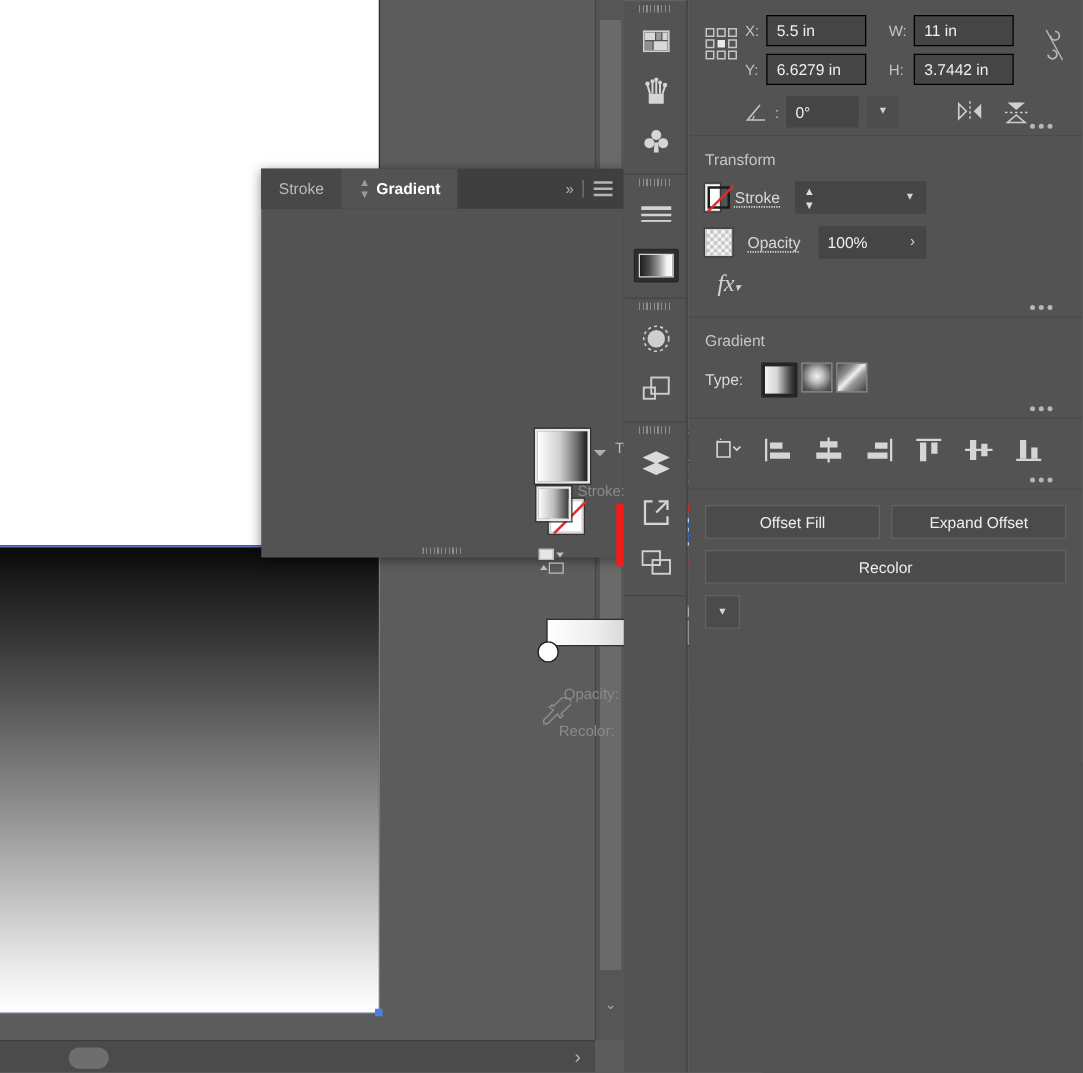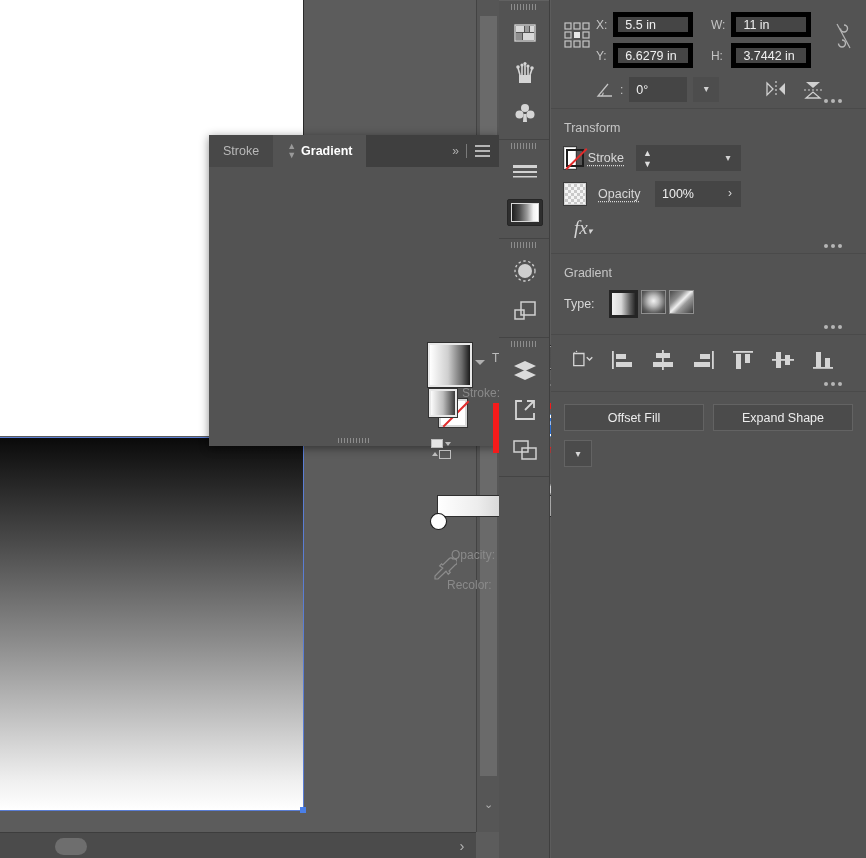--- a/index.html
+++ b/index.html
@@ -284,21 +284,21 @@
     position: absolute; right: 24px; bottom: 5px;
     display: flex; gap: 3px;
   }
   .ellipsis i { width: 4px; height: 4px; border-radius: 50%; background: #b6b6b6; display: block; }
 
   .tf-grid { display: flex; align-items: flex-start; gap: 6px; }
   #refpoint { width: 26px; height: 26px; margin-top: 10px; position: relative; }
   .tf-fields { display: grid; grid-template-columns: auto 1fr auto 1fr; gap: 6px 6px; align-items: center; flex: 1; }
   .tf-lab { font-size: 12px; color: #c3c3c3; }
   .tf-in {
-    background: #454545; border: 5px solid #000000; color: #f0f0f0;
+    background: #454545; border: 1px solid #000000; color: #f0f0f0;
     font-size: 12.5px; height: 25px; padding: 0 7px; width: 80px;
     font-family: "Liberation Sans", sans-serif;
   }
   #link-icon { width: 20px; height: 28px; margin: 10px 0 0 4px; opacity: .85; }
   .angle-row { display: flex; align-items: center; gap: 6px; margin: 9px 0 0 32px; }
   #tf-angle {
     background: #454545; border: none; color: #f0f0f0;
     font-size: 12.5px; height: 25px; padding: 0 7px; width: 58px;
     font-family: "Liberation Sans", sans-serif;
   }
@@ -765,21 +765,22 @@
       <span class="ellipsis">
           <i></i>
           <i></i>
           <i></i>
         </span>
     </div>
 
     <div class="sect" style="padding-bottom:18px;">
       <div class="qa-grid">
         <button class="qa-btn">Offset Fill</button>
-        <button class="qa-btn">Expand Shape</button>
+        <button class="qa-btn">Expand Offset</button>
+        <button class="qa-btn qa-full">Recolor</button>
         <div class="qa-split">
           <span class="qa-dd">▾</span>
         </div>
       </div>
     </div>
 
   </div>
 </div>
 
 </body></html>

